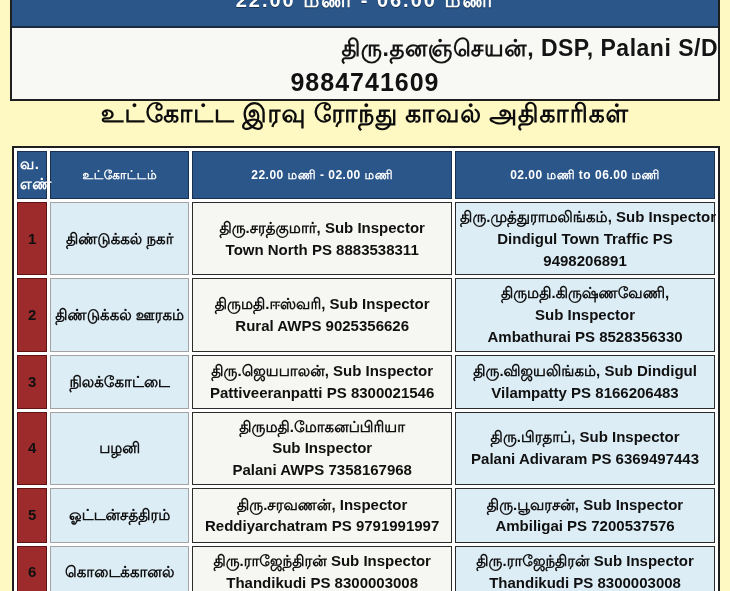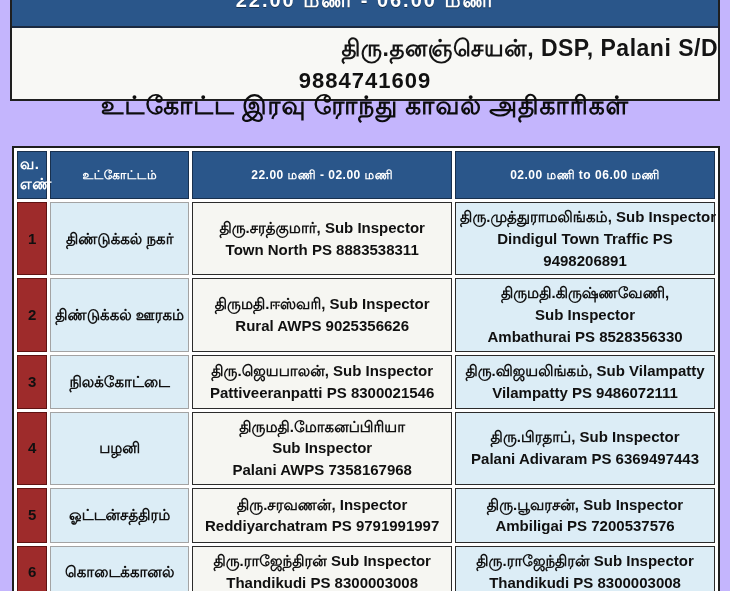--- a/index.html
+++ b/index.html
@@ -1,18 +1,18 @@
 <!DOCTYPE html>
 <html><head>
 <meta charset="utf-8">
 <style>
   html,body { margin:0; padding:0; background:#ffffff; }
   .page {
     position:relative; width:730px; height:591px; overflow:hidden;
-    background:#c4b5fd; font-family:"Liberation Sans", sans-serif;
+    background:#fef9c3; font-family:"Liberation Sans", sans-serif;
   }
 
   
   .top-box {
     position:absolute; left:10px; top:0; width:710px; height:101px;
     border:2px solid #1f1f1f; border-top:none; box-sizing:border-box;
     background:#f8f8f5;
   }
   .top-bar {
     height:26px; background:#2a568a; border-bottom:2px solid #1c2a40;
@@ -21,27 +21,27 @@
   .top-bar .banner-text {
     display:inline-block; position:relative; top:-11px;
     color:#ffffff; font-weight:bold; font-size:20px; letter-spacing:2px;
     text-shadow:0 1px 0 #16304e;
   }
   .dsp-name {
     margin-top:7px; text-align:right; font-size:23px; font-weight:600;
     color:#141414; letter-spacing:0.5px;
   }
   .dsp-phone {
-    margin-top:3px; text-align:center; font-size:22px; font-weight:700;
+    margin-top:3px; text-align:center; font-size:25px; font-weight:700;
     color:#111111; letter-spacing:1px;
   }
 
   
   .heading {
-    position:absolute; top:92px; left:0; width:730px; text-align:center;
+    position:absolute; top:100px; left:0; width:730px; text-align:center;
     font-family:"Liberation Serif", serif;
     font-size:25px; font-weight:bold; color:#0d0d0d; letter-spacing:1px;
   }
 
   
   table.roster {
     position:absolute; left:12px; top:146px; width:708px;
     border-collapse:separate; border-spacing:3px;
     border:2px solid #1f1f1f; background:#ffffff;
     table-layout:fixed;
@@ -136,22 +136,22 @@
           </td>
         </tr>
         <tr>
           <td class="serial">3</td>
           <td class="division">நிலக்கோட்டை</td>
           <td class="shift shift1">
             <div class="line">திரு.ஜெயபாலன்,  Sub  Inspector</div>
             <div class="line">Pattiveeranpatti  PS  8300021546</div>
           </td>
           <td class="shift shift2">
-            <div class="line">திரு.விஜயலிங்கம்,  Sub  Vilampatty</div>
-            <div class="line">Vilampatty  PS  9486072111</div>
+            <div class="line">திரு.விஜயலிங்கம்,  Sub  Dindigul</div>
+            <div class="line">Vilampatty  PS  8166206483</div>
           </td>
         </tr>
         <tr>
           <td class="serial">4</td>
           <td class="division">பழனி</td>
           <td class="shift shift1">
             <div class="line">திருமதி.மோகனப்பிரியா</div>
             <div class="line">Sub  Inspector</div>
             <div class="line">Palani  AWPS  7358167968</div>
           </td>

